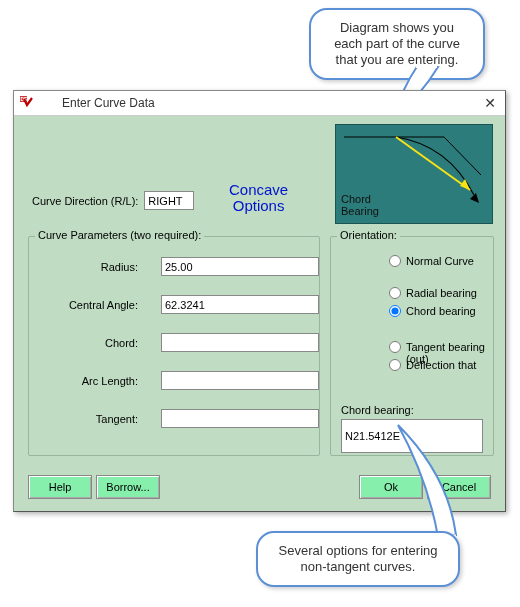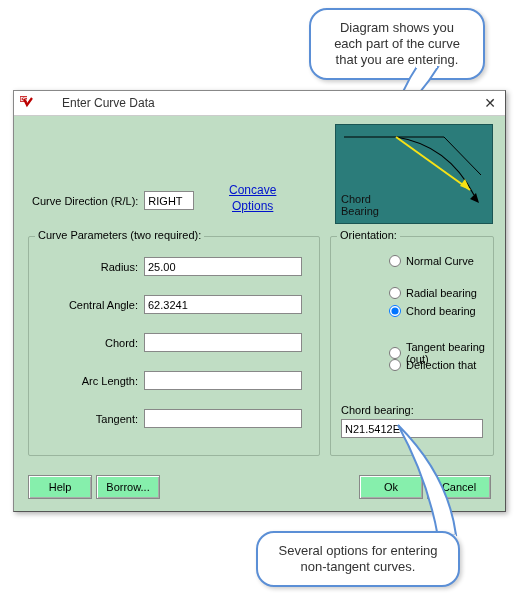--- a/index.html
+++ b/index.html
@@ -100,23 +100,22 @@
   .links-col {
     position: absolute;
     left: 215px;
     top: 66px;
     display: flex;
     flex-direction: column;
     align-items: center;
   }
   .link {
     color: #0012cc;
-    text-decoration: underline;
     cursor: pointer;
-    font-size: 12px;
+    font-size: 15px;
     line-height: 16px;
   }
   .group-box {
     position: absolute;
     border: 1px solid #9ab59e;
     border-radius: 2px;
   }
   .group-title {
     position: absolute;
     top: -8px;
@@ -129,20 +128,21 @@
     left: 14px;
     top: 120px;
     width: 292px;
     height: 220px;
   }
   .param-row {
     position: absolute;
     display: flex;
     align-items: center;
     width: 100%;
+    justify-content: space-between;
   }
   .param-label {
     width: 115px;
     text-align: right;
     padding-right: 6px;
   }
   .param-input {
     width: 158px;
     height: 19px;
     border: 1px solid #888;
@@ -154,21 +154,20 @@
   .orient-box {
     left: 316px;
     top: 120px;
     width: 164px;
     height: 220px;
   }
   .radio-row {
     position: absolute;
     left: 18px;
     display: flex;
-    align-items: center;
     font-size: 11px;
     padding-left: 40px;
   }
   .radio-row input[type="radio"] {
     margin: 0 5px 0 0;
     width: 12px;
     height: 12px;
   }
   .bearing-label {
     position: absolute;
@@ -177,21 +176,21 @@
     font-size: 11px;
   }
   .bearing-input {
     position: absolute;
     left: 10px;
     top: 182px;
     width: 142px;
     height: 19px;
     border: 1px solid #888;
     background: #fff;
-    padding: 1px 3px;
+    padding: 16px 3px;
     font-family: inherit;
     font-size: 11px;
   }
   .btn-row {
     position: absolute;
     bottom: 12px;
     width: 100%;
     height: 24px;
   }
   .btn {

